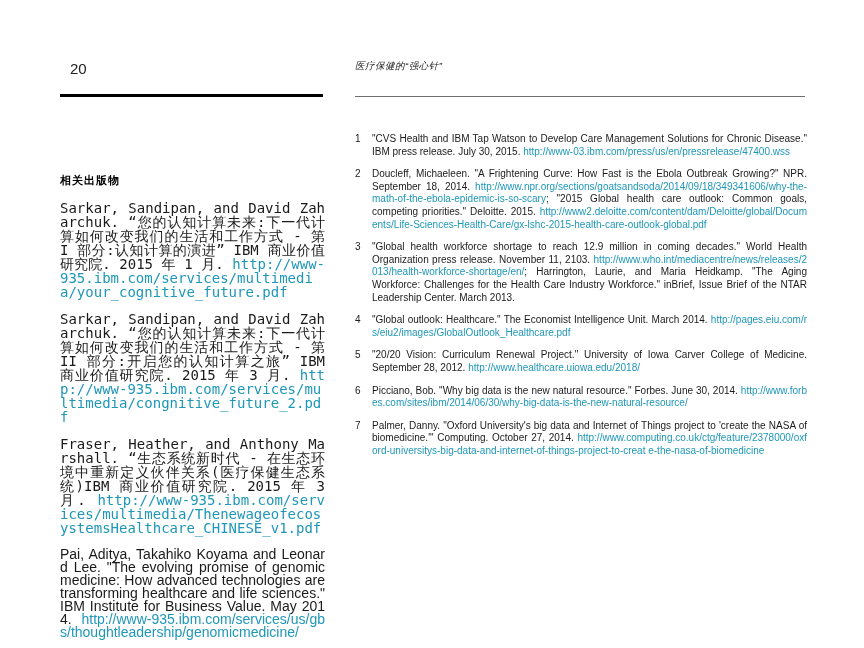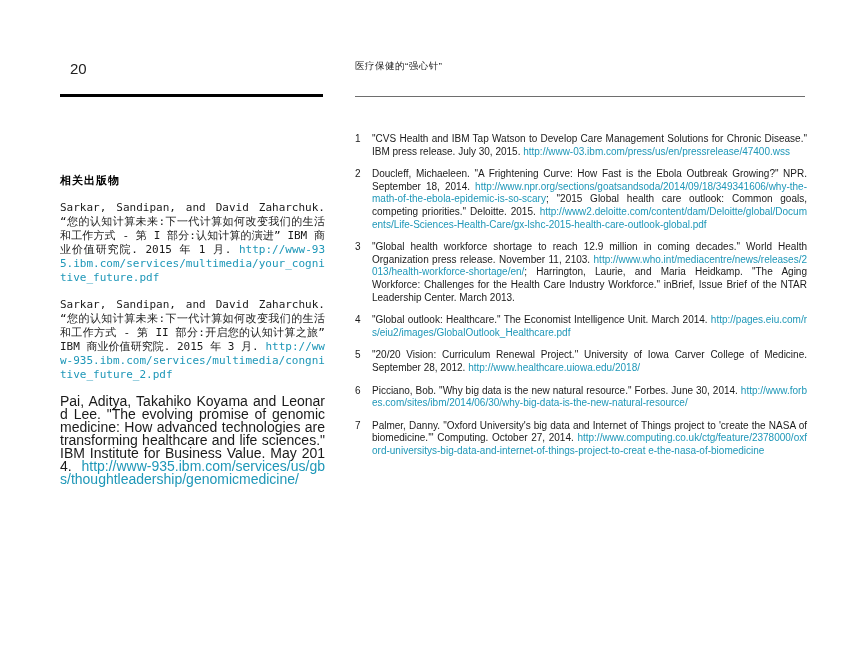--- a/index.html
+++ b/index.html
@@ -5,21 +5,21 @@
   * { margin: 0; padding: 0; box-sizing: border-box; }
   html, body { width: 864px; height: 648px; background: #ffffff; overflow: hidden; }
   body { font-family: "Liberation Sans", sans-serif; color: #1a1a1a; position: relative; }
 
   .page-number {
     position: absolute; left: 70px; top: 60px;
     font-size: 15px; color: #222;
   }
   .running-header {
     position: absolute; left: 355px; top: 60px;
-    font-size: 9.5px; color: #222; letter-spacing: 0.5px;
+    font-size: 9.5px; color: #222; letter-spacing: 0.5px; font-style: italic;
   }
   .rule-left {
     position: absolute; left: 60px; top: 94px;
     width: 263px; height: 3px; background: #000000;
   }
   .rule-right {
     position: absolute; left: 355px; top: 96px;
     width: 450px; height: 1px; background: #6e6e6e;
   }
 
@@ -33,21 +33,21 @@
   .section-heading {
     font-size: 11px; font-weight: bold; color: #000;
     margin-bottom: 13px; letter-spacing: 1px; margin-top: 40px;
   }
 
   .pub {
     font-size: 10px; line-height: 14px;
     text-align: justify; word-break: break-all;
     margin-bottom: 13px; color: #1a1a1a;
   }
-  .pub.mono { font-family: "DejaVu Sans Mono", monospace; font-size: 11px; }
+  .pub.mono { font-family: "DejaVu Sans Mono", monospace; font-size: 14px; }
   .pub.sans { font-family: "Liberation Sans", sans-serif; font-size: 14px; line-height: 13px; }
 
   .note {
     display: flex; font-size: 10px; line-height: 12.6px;
     margin-bottom: 10px; color: #1a1a1a;
   }
   .note .num {
     flex: 0 0 17px; text-align: left;
   }
   .note .body {
@@ -68,20 +68,21 @@
 <div class="rule-left"></div>
 <div class="rule-right"></div>
 
 <div class="col-left">
   <div class="section-heading">相关出版物</div>
 
   <p class="pub mono"><span>Sarkar, Sandipan, and David Zaharchuk. “您的认知计算未来:下一代计算如何改变我们的生活和工作方式 - 第 I 部分:认知计算的演进” IBM 商业价值研究院. 2015 年 1 月. </span><a class="link">http://www-935.ibm.com/services/multimedia/your_cognitive_future.pdf</a></p>
 
   <p class="pub mono"><span>Sarkar, Sandipan, and David Zaharchuk. “您的认知计算未来:下一代计算如何改变我们的生活和工作方式 - 第 II 部分:开启您的认知计算之旅” IBM 商业价值研究院. 2015 年 3 月. </span><a class="link">http://www-935.ibm.com/services/multimedia/congnitive_future_2.pdf</a></p>
 
+  <p class="pub mono"><span>Fraser, Heather, and Anthony Marshall. “生态系统新时代 - 在生态环境中重新定义伙伴关系(医疗保健生态系统)IBM 商业价值研究院. 2015 年 3 月. </span><a class="link">http://www-935.ibm.com/services/multimedia/ThenewageofecosystemsHealthcare_CHINESE_v1.pdf</a></p>
 
   <p class="pub sans"><span>Pai, Aditya, Takahiko Koyama and Leonard Lee. "The evolving promise of genomic medicine: How advanced technologies are transforming healthcare and life sciences." IBM Institute for Business Value. May 2014. </span><a class="link">http://www-935.ibm.com/services/us/gbs/thoughtleadership/genomicmedicine/</a></p>
 </div>
 
 <div class="col-right">
 
   <ol class="notes-list">
     <li class="note">
       <span class="num">1</span>
       <span class="body"><span>"CVS Health and IBM Tap Watson to Develop Care Management Solutions for Chronic Disease." IBM press release. July 30, 2015. </span><a class="link">http://www-03.ibm.com/press/us/en/pressrelease/47400.wss</a><span></span><a class="link"></a></span>

